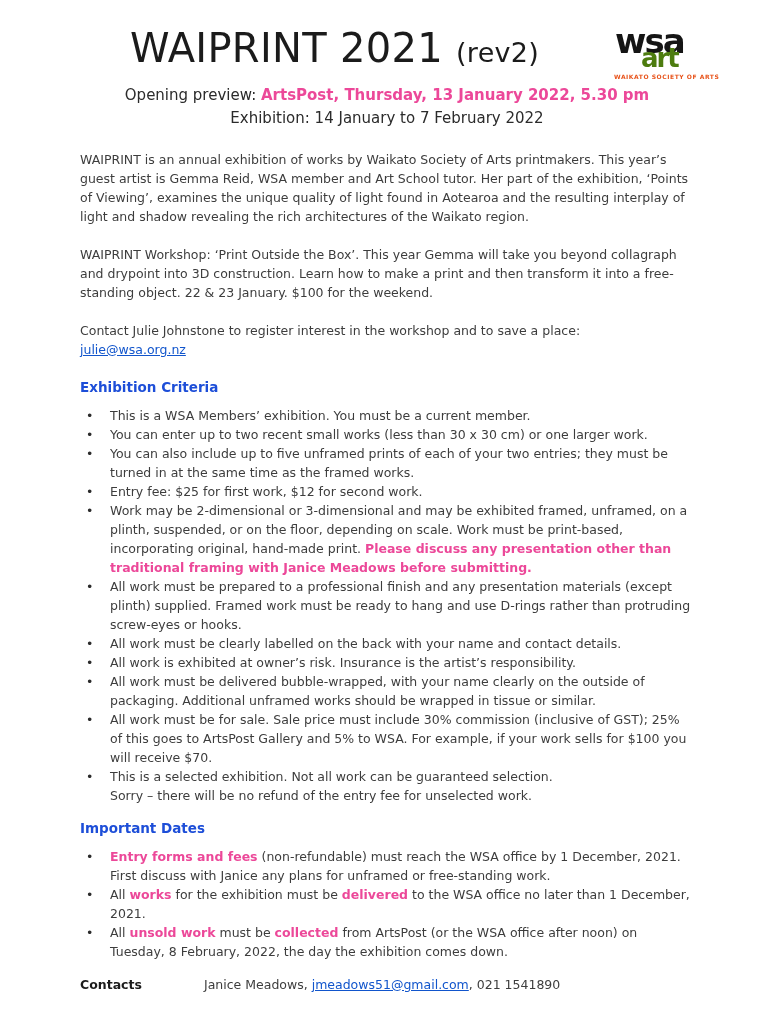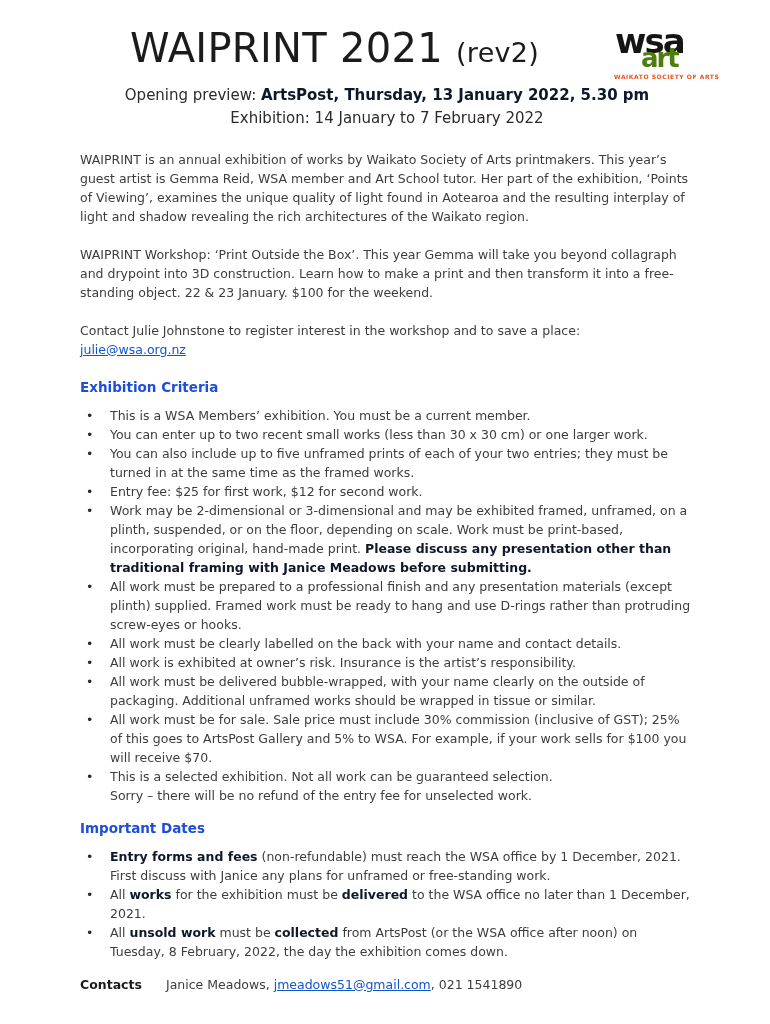--- a/index.html
+++ b/index.html
@@ -55,22 +55,22 @@
   ul.doc-list { list-style:none; margin:0 0 14px 0; padding:0; }
   ul.doc-list li {
     position:relative; padding-left:30px;
     white-space:pre-line;
   }
   ul.doc-list li::before {
     content:"\2022";
     position:absolute; left:6px; top:0;
     color:#2b2b2b;
   }
-  strong, b { color:#0f172a; }
-  .contacts { display:flex; margin-top:12px; }
+  strong, b { color:#ec4899; }
+  .contacts { display:flex; margin-top:12px;gap:38px; }
   .contacts-label { font-weight:700; color:#1b1b1b; width:86px; flex:0 0 86px; }
   .contact-rows { flex:1; }
   .contact-row { line-height:19px; }
 </style>
 </head>
 <body>
 
 <div class="page">
 
   <h1 class="doc-title"><span>WAIPRINT 2021</span> <span class="rev">(rev2)</span></h1>

